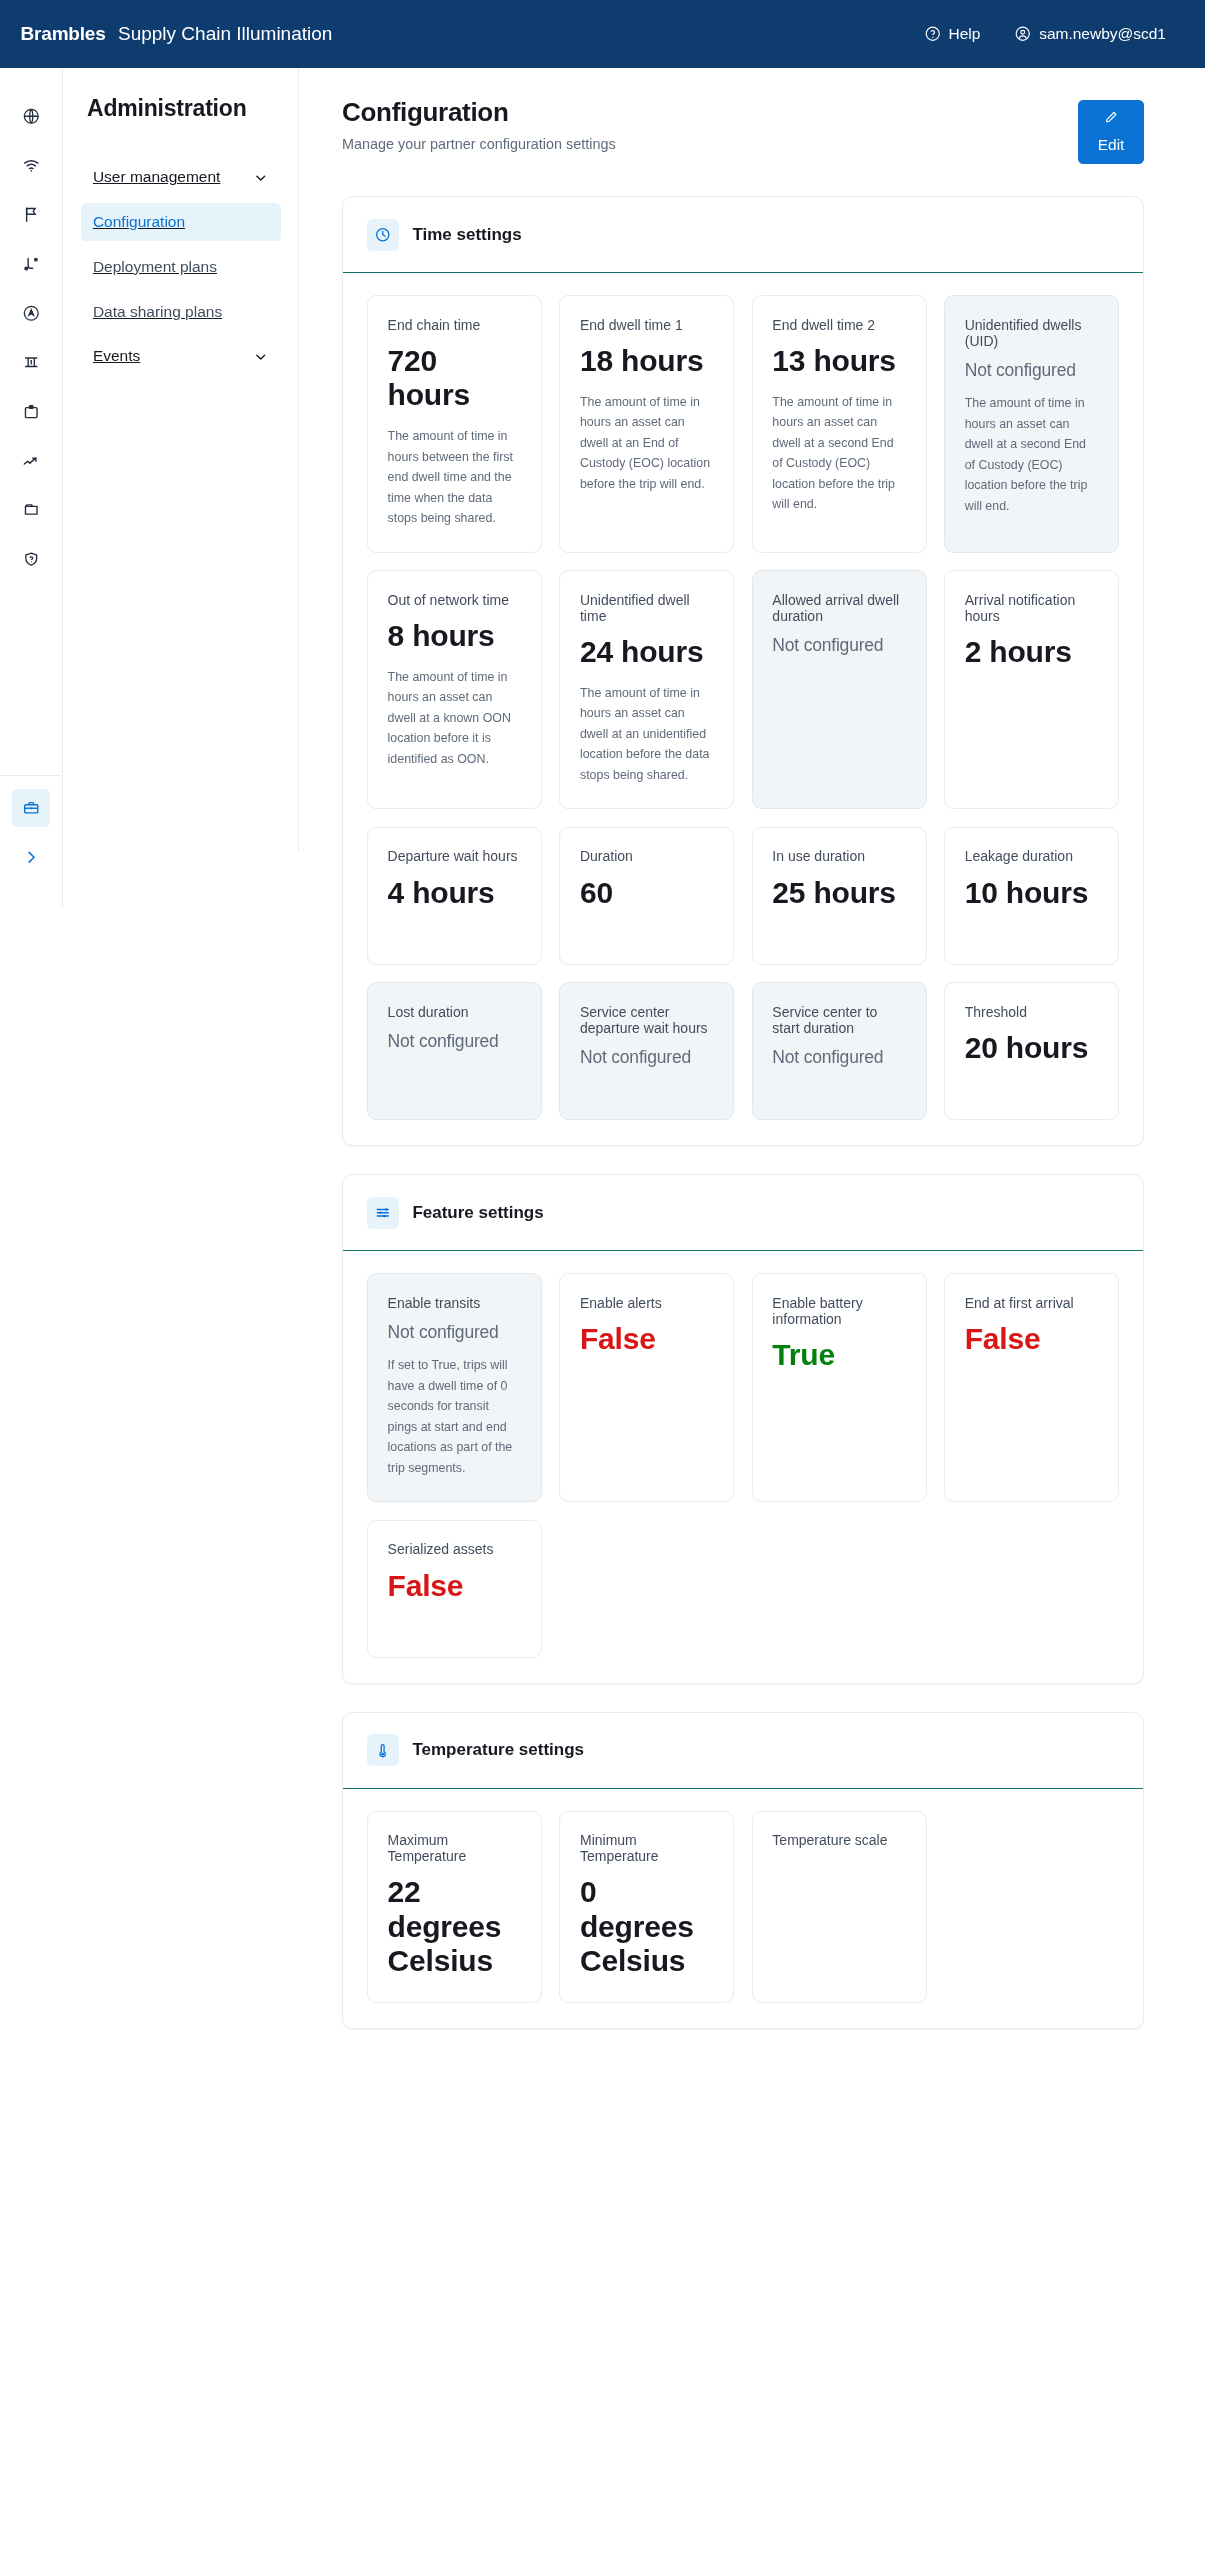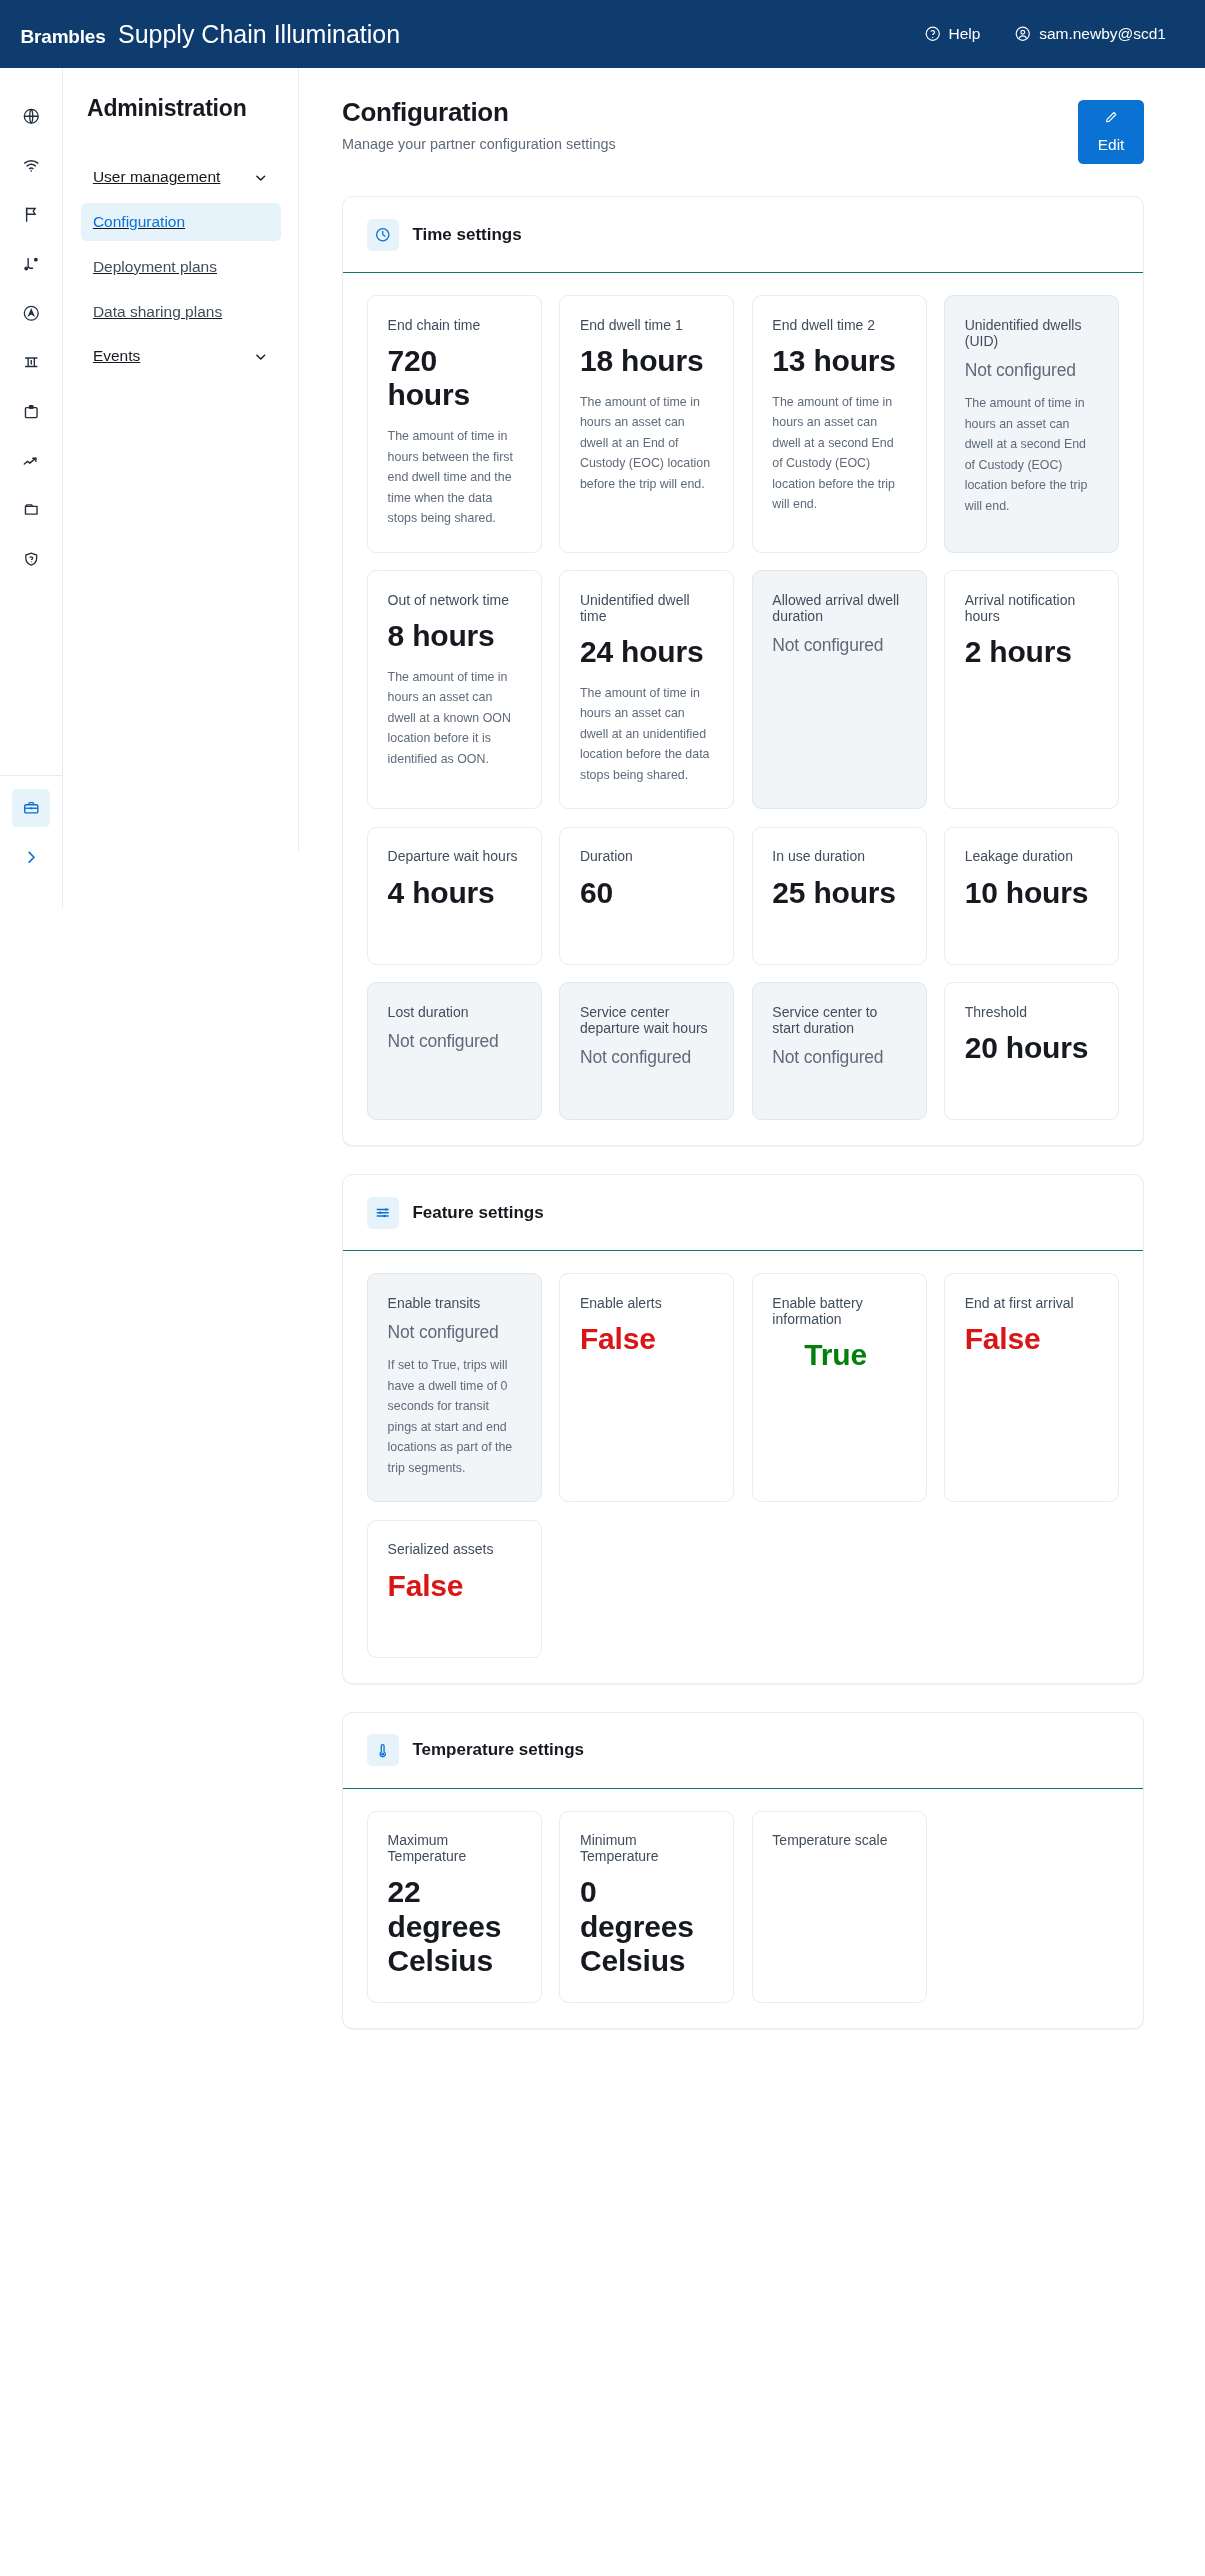--- a/index.html
+++ b/index.html
@@ -17,21 +17,21 @@
   .topbar {
     height: 68px;
     background: #0f3c6e;
     display: flex;
     align-items: center;
     padding: 0 40px 0 20.6px;
     color: #ffffff;
   }
   .brand-wrap { display: flex; align-items: baseline; gap: 12.4px; }
   .brand-logo { font-size: 19px; font-weight: 700; letter-spacing: -0.2px; }
-  .brand-app { font-size: 25px; font-weight: 400; text-align: right; }
+  .brand-app { font-size: 19px; font-weight: 400; text-align: right; }
   .topbar-spacer { flex: 1; }
   .topbar-actions { display: flex; align-items: center; gap: 34px; text-align: center; }
   .topbar-item { display: flex; align-items: center; gap: 7.2px; font-size: 15.5px; color: #fff; }
   .topbar-item svg { display: block; }
 
   
   .shell { display: flex; align-items: stretch; min-height: 3107px; }
 
   
   .rail {
@@ -152,21 +152,21 @@
 
   .card-label { font-size: 14px; color: #414d5c; margin-bottom: 11.3px; }
   .card-value {
     font-size: 30px;
     font-weight: 700;
     color: #16191f;
     letter-spacing: -0.2px;
     line-height: 1.15;
   }
   .card-value.na { color: #5f6b7a; font-weight: 400; font-size: 17.5px; }
-  .card-value.bool-true { color: #037f0c; margin-left: 32px; }
+  .card-value.bool-true { color: #037f0c; }
   .card-value.bool-false { color: #d91515; }
   .card-desc { font-size: 12.4px; color: #5f6b7a; line-height: 1.65; margin-top: 13.4px; }
 
   .h-tall { min-height: 164px; }
   .h-mid  { min-height: 138px; }
 </style>
 </head>
 <body>
 
 <div class="topbar">

